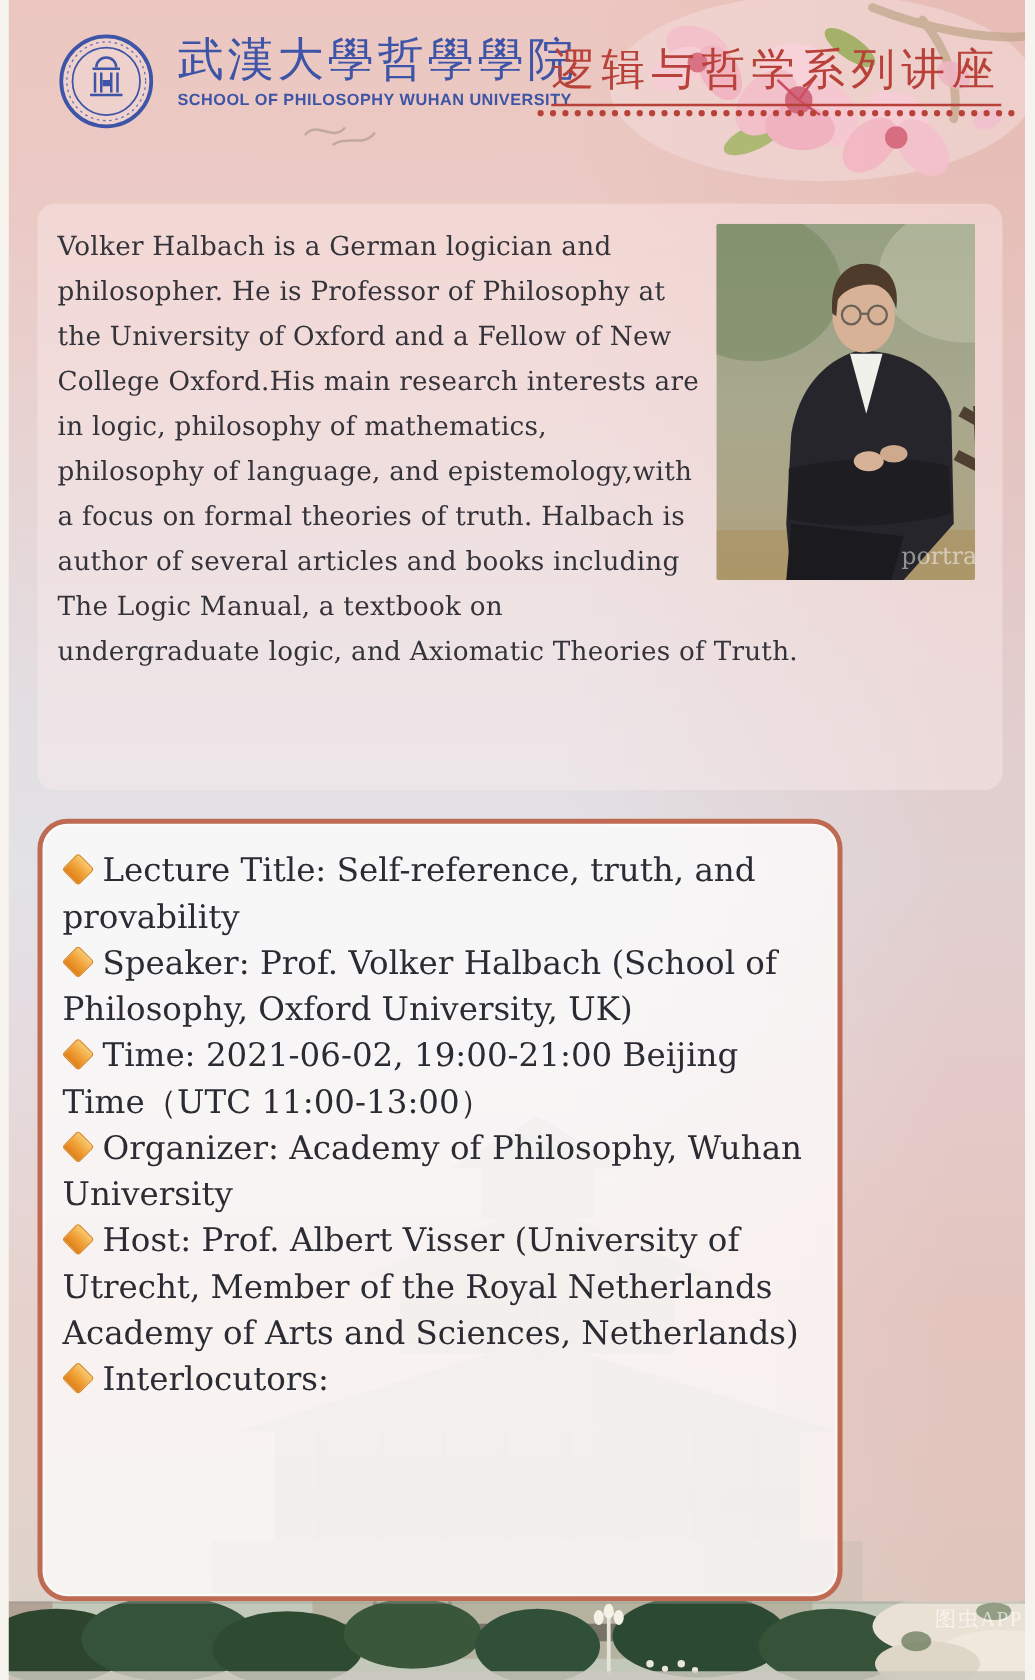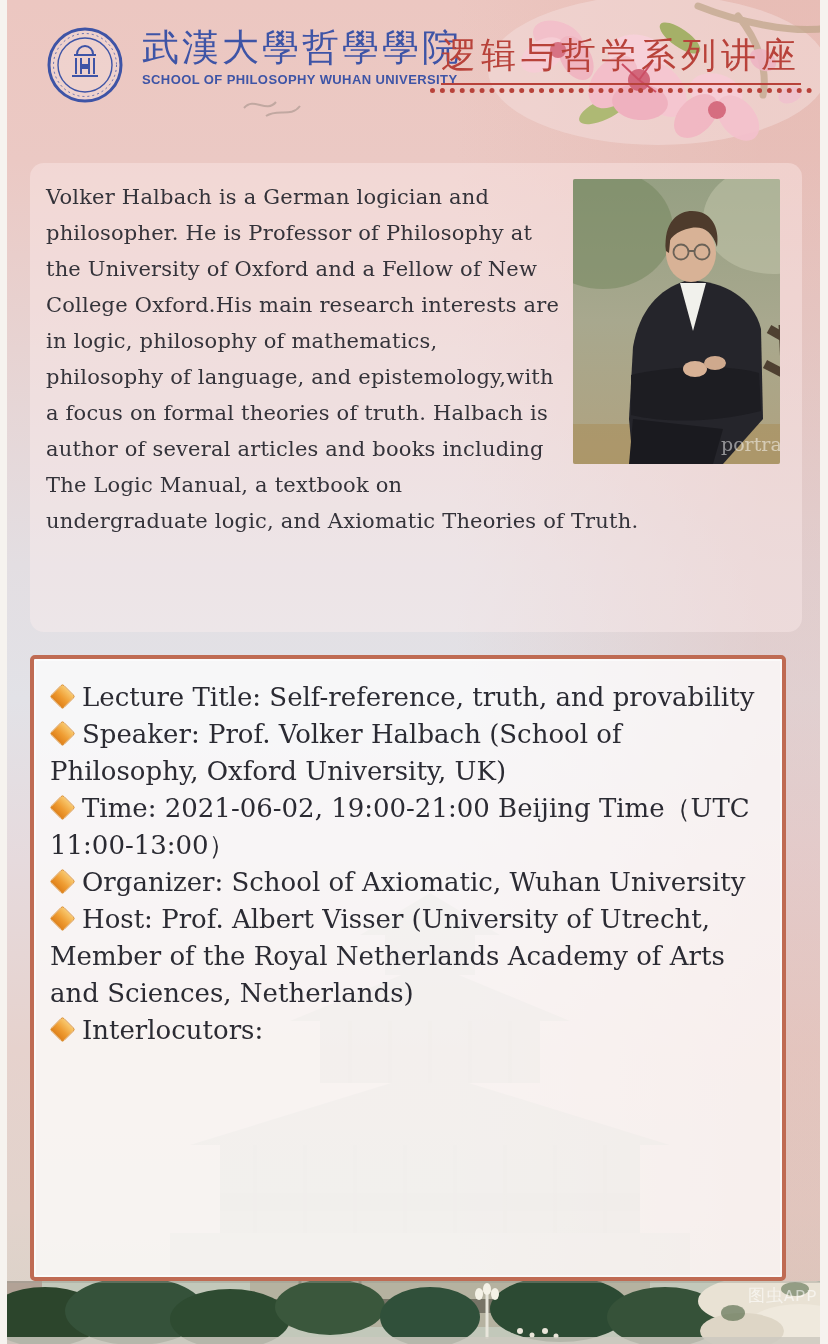--- a/index.html
+++ b/index.html
@@ -31,22 +31,22 @@
     box-sizing:border-box;padding:16px 22px 18px 16px;
   }
   .bio-photo{float:right;width:207px;height:285px;margin:0 0 10px 12px;border-radius:2px;overflow:hidden;}
   .bio-text{font-size:21px;line-height:36px;color:#34333a;letter-spacing:0.2px;}
 
   
   .faint-building{position:absolute;left:145px;top:893px;z-index:1;opacity:0.17;}
 
   
   .info-box{
-    position:absolute;left:30px;top:655px;width:756px;height:626px;z-index:2;
-    box-sizing:border-box;border:4px solid #bf6b53;border-radius:5px;
+    position:absolute;left:30px;top:655px;width:644px;height:626px;z-index:2;
+    box-sizing:border-box;border:4px solid #bf6b53;border-radius:24px;
     background:rgba(255,255,255,0.72);
     padding:20px 12px 16px 16px;
     box-shadow:0 0 0 2px rgba(255,255,255,0.55) inset;
   }
   .info-line{font-size:26px;line-height:37px;color:#2b2b33;}
   .diamond{
     display:inline-block;width:19px;height:19px;margin:0 9px 0 2px;
     background:linear-gradient(180deg,#f8c86e 0%,#ef9d33 55%,#df811b 100%);
     border:1px solid #d88a2a;border-radius:3px;
     transform:rotate(45deg) scale(.88);vertical-align:-1px;
@@ -58,21 +58,21 @@
     box-shadow:inset 0 1px 0 rgba(255,255,255,.65);
     color:#fff;text-align:center;line-height:27px;font-size:19px;font-weight:bold;
     font-family:"Liberation Sans",sans-serif;text-shadow:0 1px 1px rgba(0,0,0,.3);
   }
 
   
   .bottom-strip{position:absolute;left:0;top:1281px;z-index:3;}
   .bottom-watermark{
     position:absolute;left:748px;top:1284px;z-index:4;
     color:rgba(255,255,255,0.58);font-size:17px;letter-spacing:1px;
-    font-family:Liberation Mono, monospace;
+    font-family:Liberation Serif, serif;
   }
 </style>
 </head>
 <body>
 
 <div class="poster">
   <div class="bg-right-tint"></div>
 
   <svg class="header-blossoms" width="420" height="150" viewBox="0 0 420 150">
     <ellipse cx="250" cy="70" rx="170" ry="75" fill="#f3dcda" opacity="0.55"></ellipse>
@@ -201,21 +201,21 @@
       <line x1="410" y1="252" x2="410" y2="340"></line>
         <line x1="460" y1="252" x2="460" y2="340"></line>
     </g>
     <rect x="75" y="300" width="420" height="18" fill="#5d7360" opacity="0.7"></rect>
   </svg>
 
   <div class="info-box">
     <div class="info-line"><span class="diamond"></span><span>Lecture Title: Self-reference, truth, and provability</span></div>
     <div class="info-line"><span class="diamond"></span><span>Speaker: Prof. Volker Halbach (School of Philosophy, Oxford University, UK)</span></div>
     <div class="info-line"><span class="diamond"></span><span>Time: 2021-06-02, 19:00-21:00 Beijing Time（UTC 11:00-13:00）</span></div>
-    <div class="info-line"><span class="diamond"></span><span>Organizer: School of Axiomatic, Wuhan University</span></div>
+    <div class="info-line"><span class="diamond"></span><span>Organizer: Academy of Philosophy, Wuhan University</span></div>
     <div class="info-line"><span class="diamond"></span><span>Host: Prof. Albert Visser (University of Utrecht, Member of the Royal Netherlands Academy of Arts and Sciences, Netherlands)</span></div>
     <div class="info-line"><span class="diamond"></span><span>Interlocutors:</span></div>
   </div>
 
   <svg class="bottom-strip" width="828" height="63" viewBox="0 0 828 63">
     <rect width="828" height="63" fill="#c2c8ba"></rect>
     <rect x="250" y="0" width="400" height="46" fill="#b5b2a0"></rect>
     <rect x="265" y="18" width="370" height="14" fill="#5d5a4e" opacity="0.7"></rect>
     <g stroke="#8e8a7a" stroke-width="3">
         <line x1="300" y1="0" x2="300" y2="46"></line>

